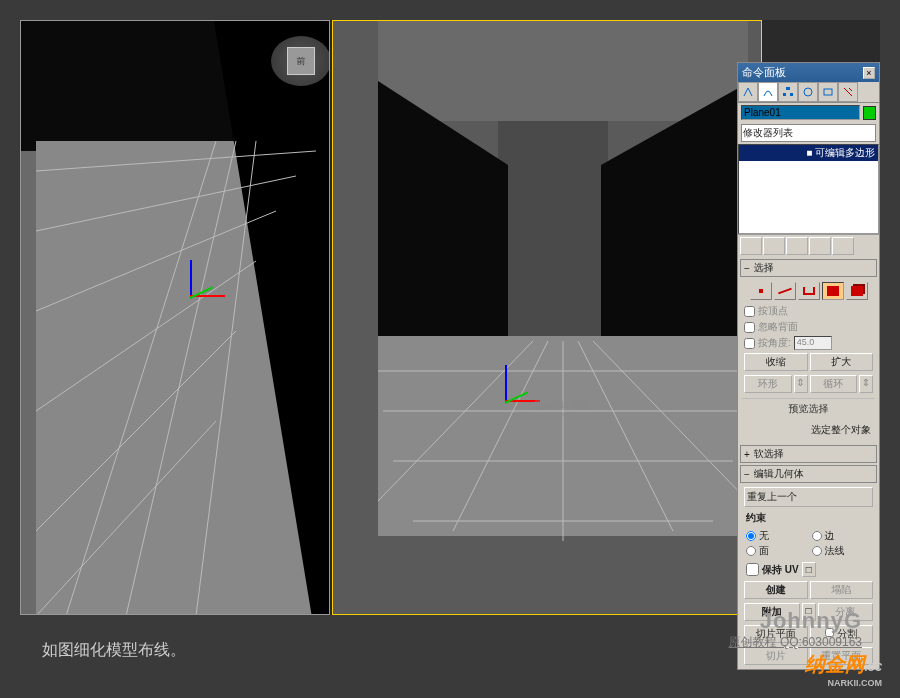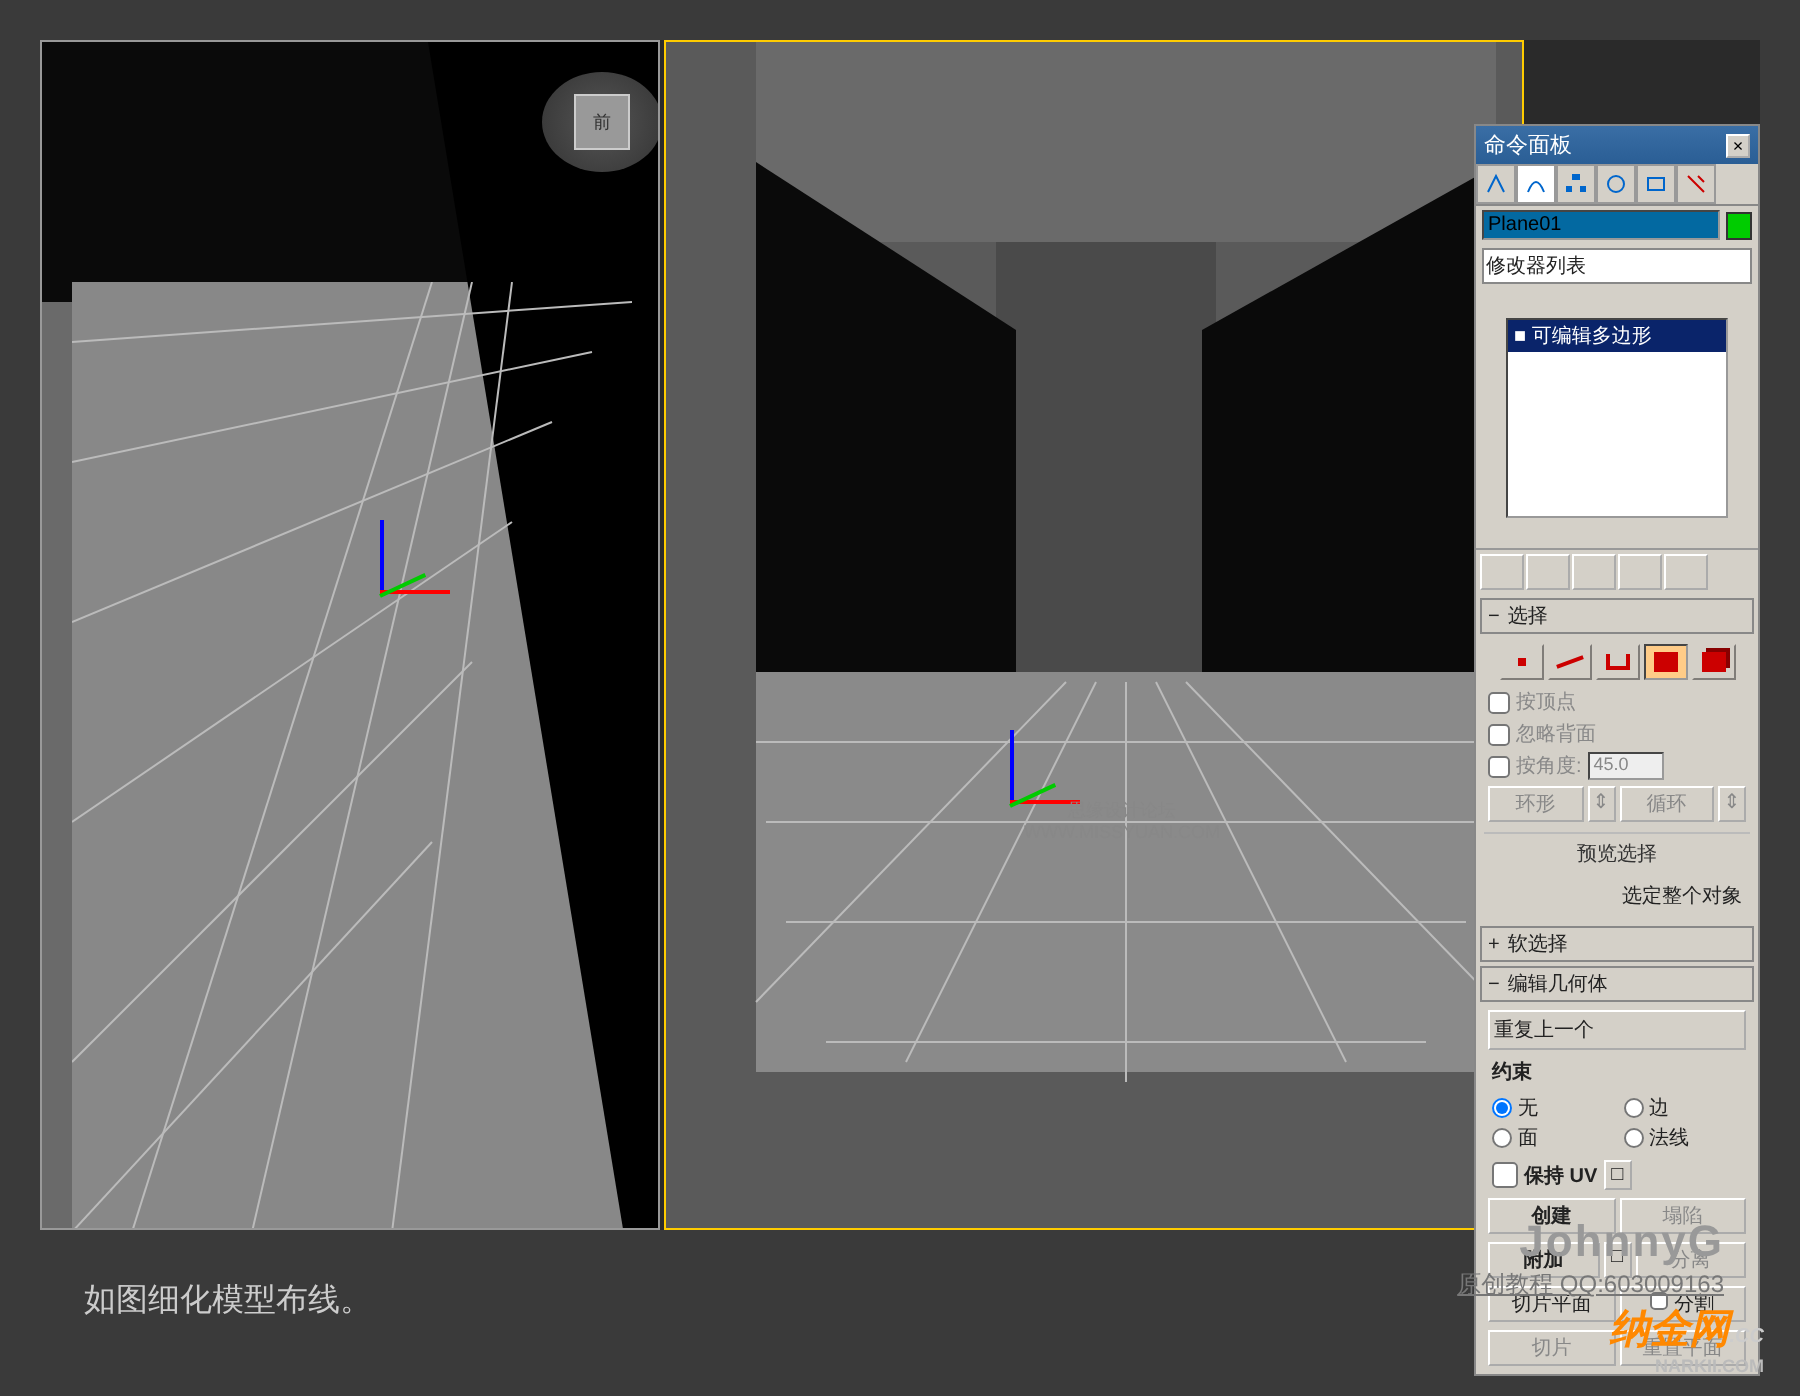--- a/index.html
+++ b/index.html
@@ -44,21 +44,21 @@
 
 .panel { position: absolute; right: 0; top: 42px; width: 143px; background: #d4d0c8; border: 1px solid #888; font-size: 10px; color: #222; }
 .panel-title { background: linear-gradient(#3a6ea5, #2a5e95); color: #fff; padding: 2px 4px; font-size: 11px; display: flex; justify-content: space-between; align-items: center; }
 .panel-tabs { display: flex; background: #d4d0c8; border-bottom: 1px solid #888; }
 .panel-tab { width: 20px; height: 20px; border: 1px solid #999; background: #d4d0c8; display: flex; align-items: center; justify-content: center; cursor: pointer; }
 .panel-tab.active { background: #fff; }
 .panel-row { padding: 2px 3px; display: flex; align-items: center; gap: 3px; }
 .obj-name { width: 100%; background: #0369a1; border: 1px inset #999; padding: 1px 2px; font-size: 10px; }
 .obj-color { width: 14px; height: 14px; background: #0c0; border: 1px solid #333; }
 .dropdown { width: 100%; background: #fff; border: 1px solid #888; padding: 1px; font-size: 10px; }
-.mod-stack { background: #fff; border: 1px inset #999; height: 100px; margin: 15px; }
+.mod-stack { background: #fff; border: 1px inset #999; height: 90px; margin: 0; text-align: right; }
 .mod-item { background: #0a246a; color: #fff; padding: 1px 3px; font-size: 10px; }
 .mod-buttons { display: flex; gap: 1px; padding: 2px; border-top: 1px solid #999; }
 .mod-btn { width: 22px; height: 18px; background: #d4d0c8; border: 1px outset #fff; }
 
 .rollout-header { background: #d4d0c8; border: 1px solid #888; text-align: center; padding: 1px; font-size: 10px; display: flex; align-items: center; margin: 2px 2px 0 2px; }
 .rollout-header::before { content: "−"; margin-right: 4px; margin-left: 2px; }
 .rollout-header.plus::before { content: "+"; }
 .rollout-body { padding: 2px 4px; font-size: 10px; }
 
 .selection-mode { display: flex; gap: 2px; padding: 3px; justify-content: center; }
@@ -242,20 +242,24 @@
         </div>
       <div class="check-row">
           <input type="checkbox" style="">
           <span>忽略背面</span>
         </div>
       <div class="check-row">
           <input type="checkbox" style="">
           <span>按角度:</span>
           <span class="spinner">45.0</span>
         </div>
+      <div class="btn-row">
+        <div class="btn">收缩</div>
+        <div class="btn">扩大</div>
+      </div>
       <div class="btn-row">
         <div class="btn disabled">环形</div>
         <div class="btn sq disabled">⇕</div>
         <div class="btn disabled">循环</div>
         <div class="btn sq disabled">⇕</div>
       </div>
       <div style="text-align:center;padding:3px;border-top:1px solid #bbb;margin-top:3px">
         <div style="font-size:10px;color:#333">预览选择</div>
       </div>
       <div style="text-align:right;padding:4px">

